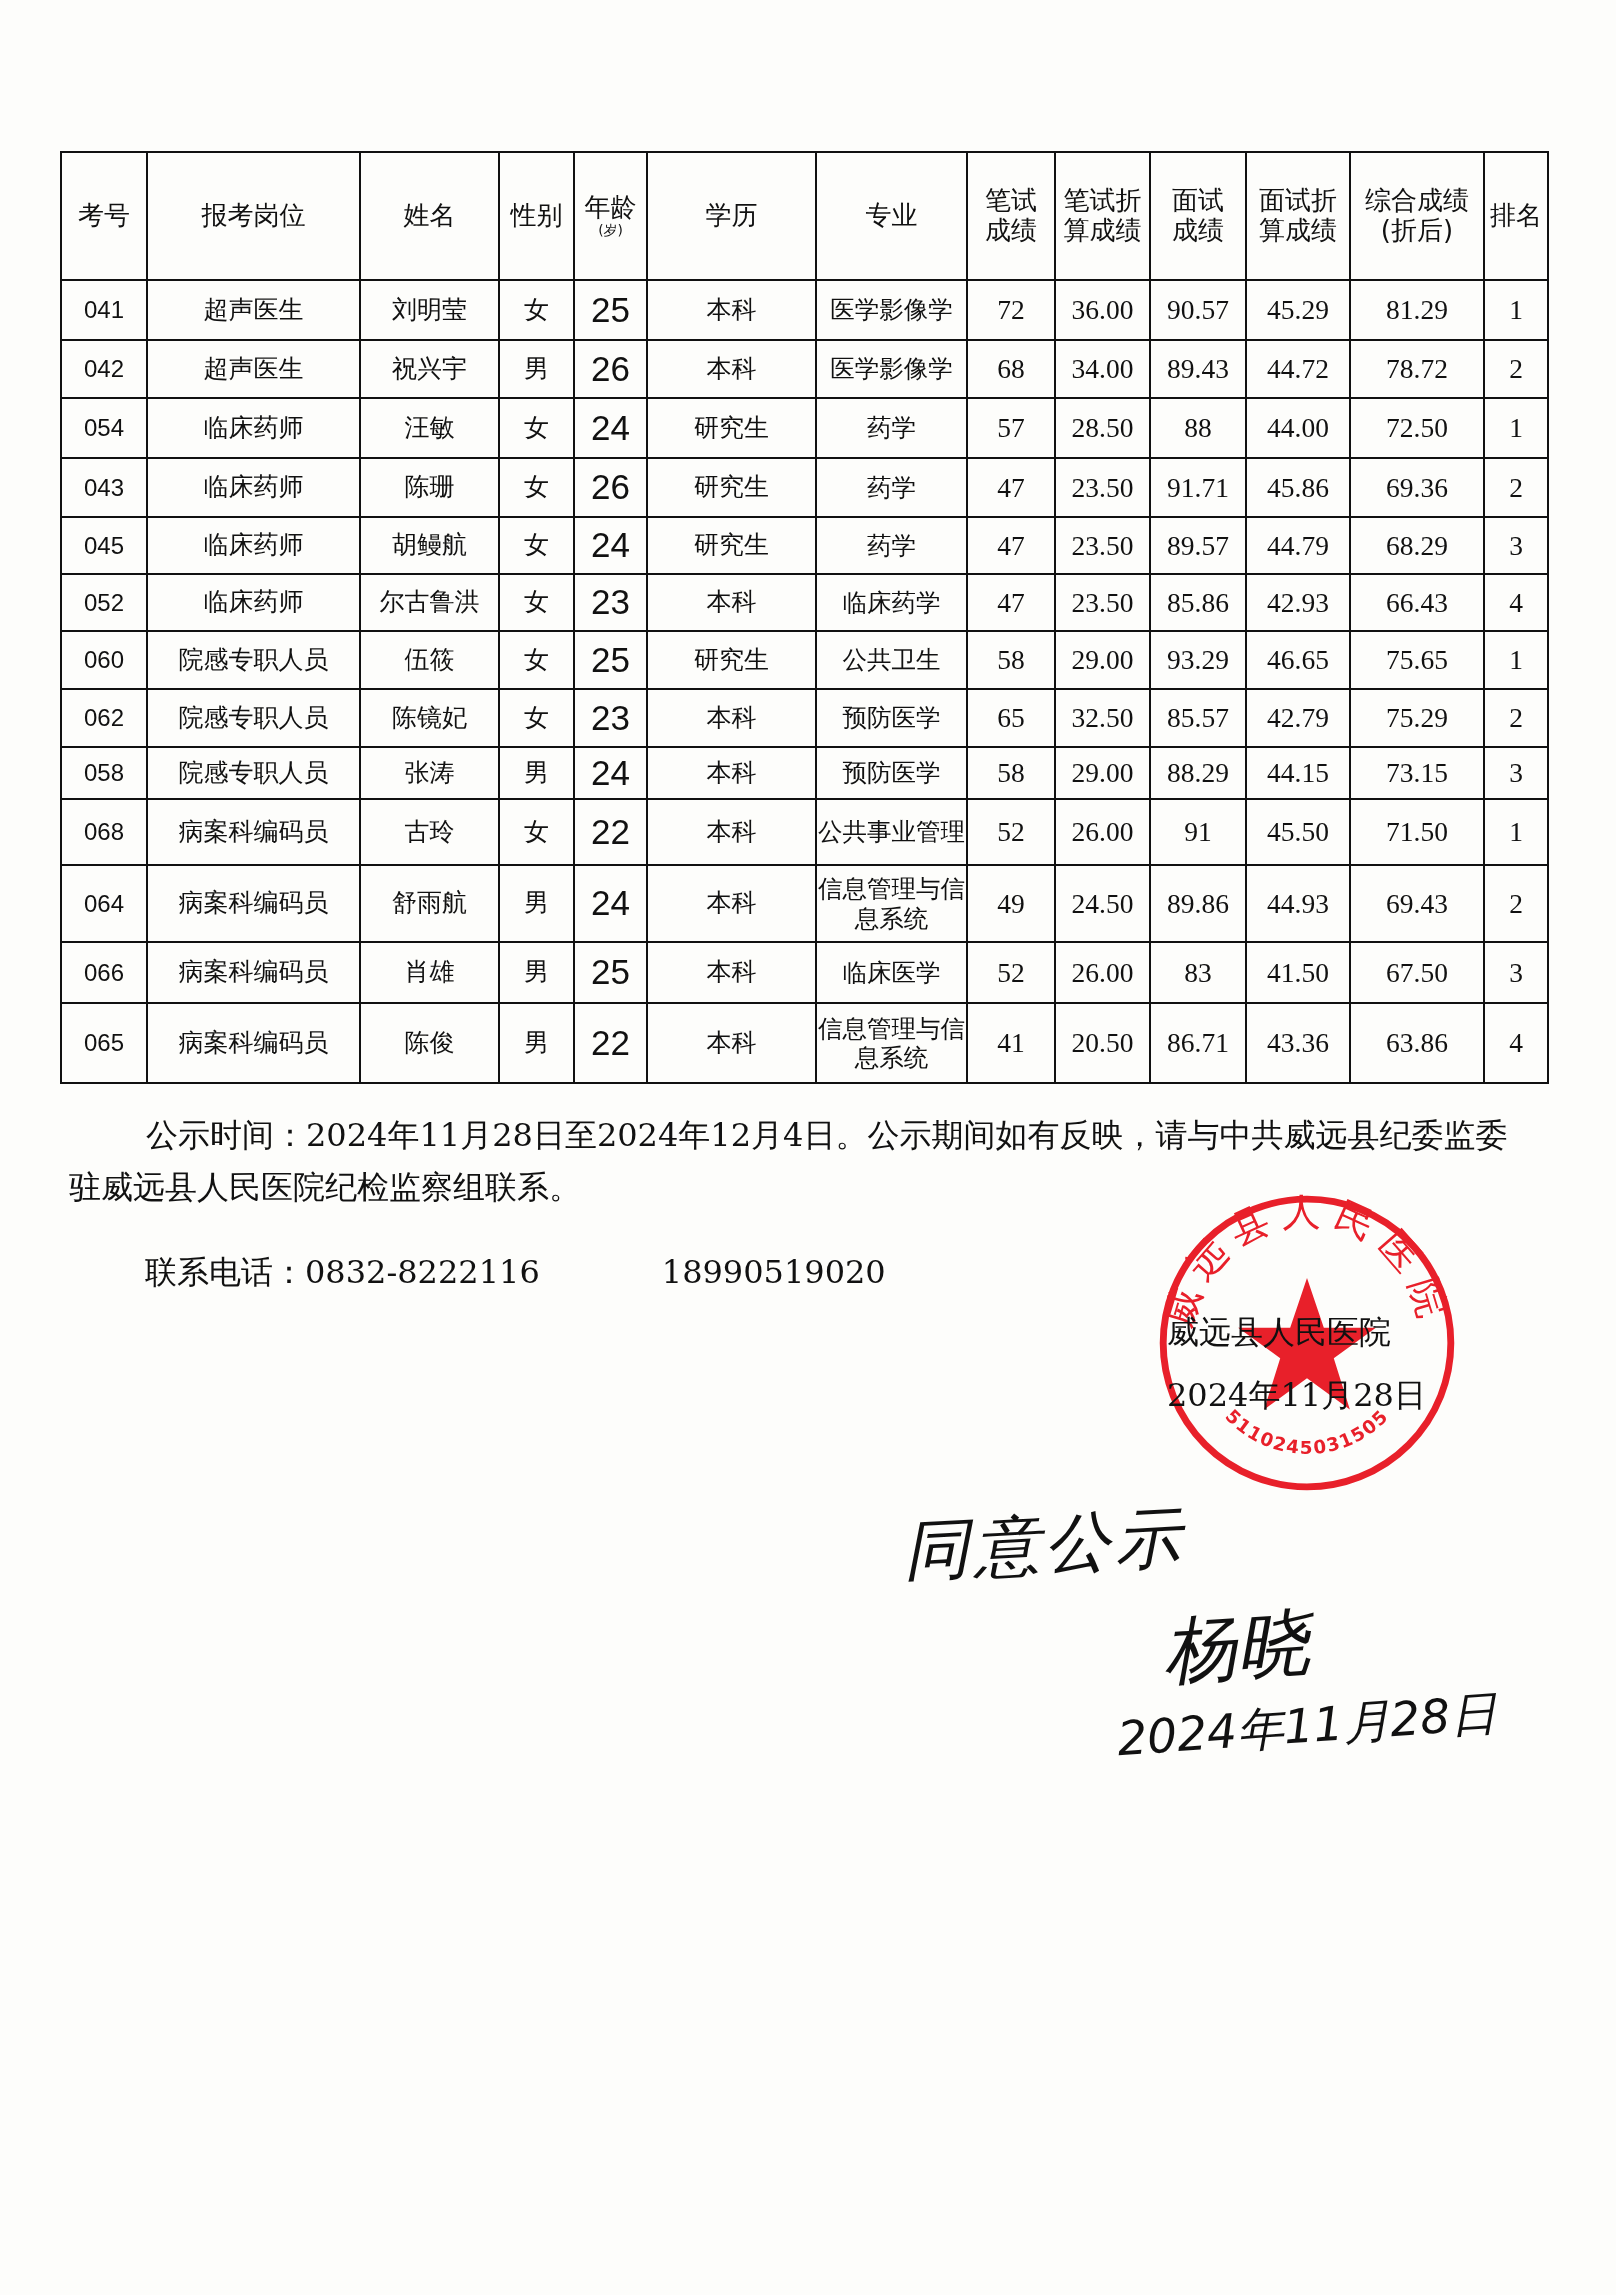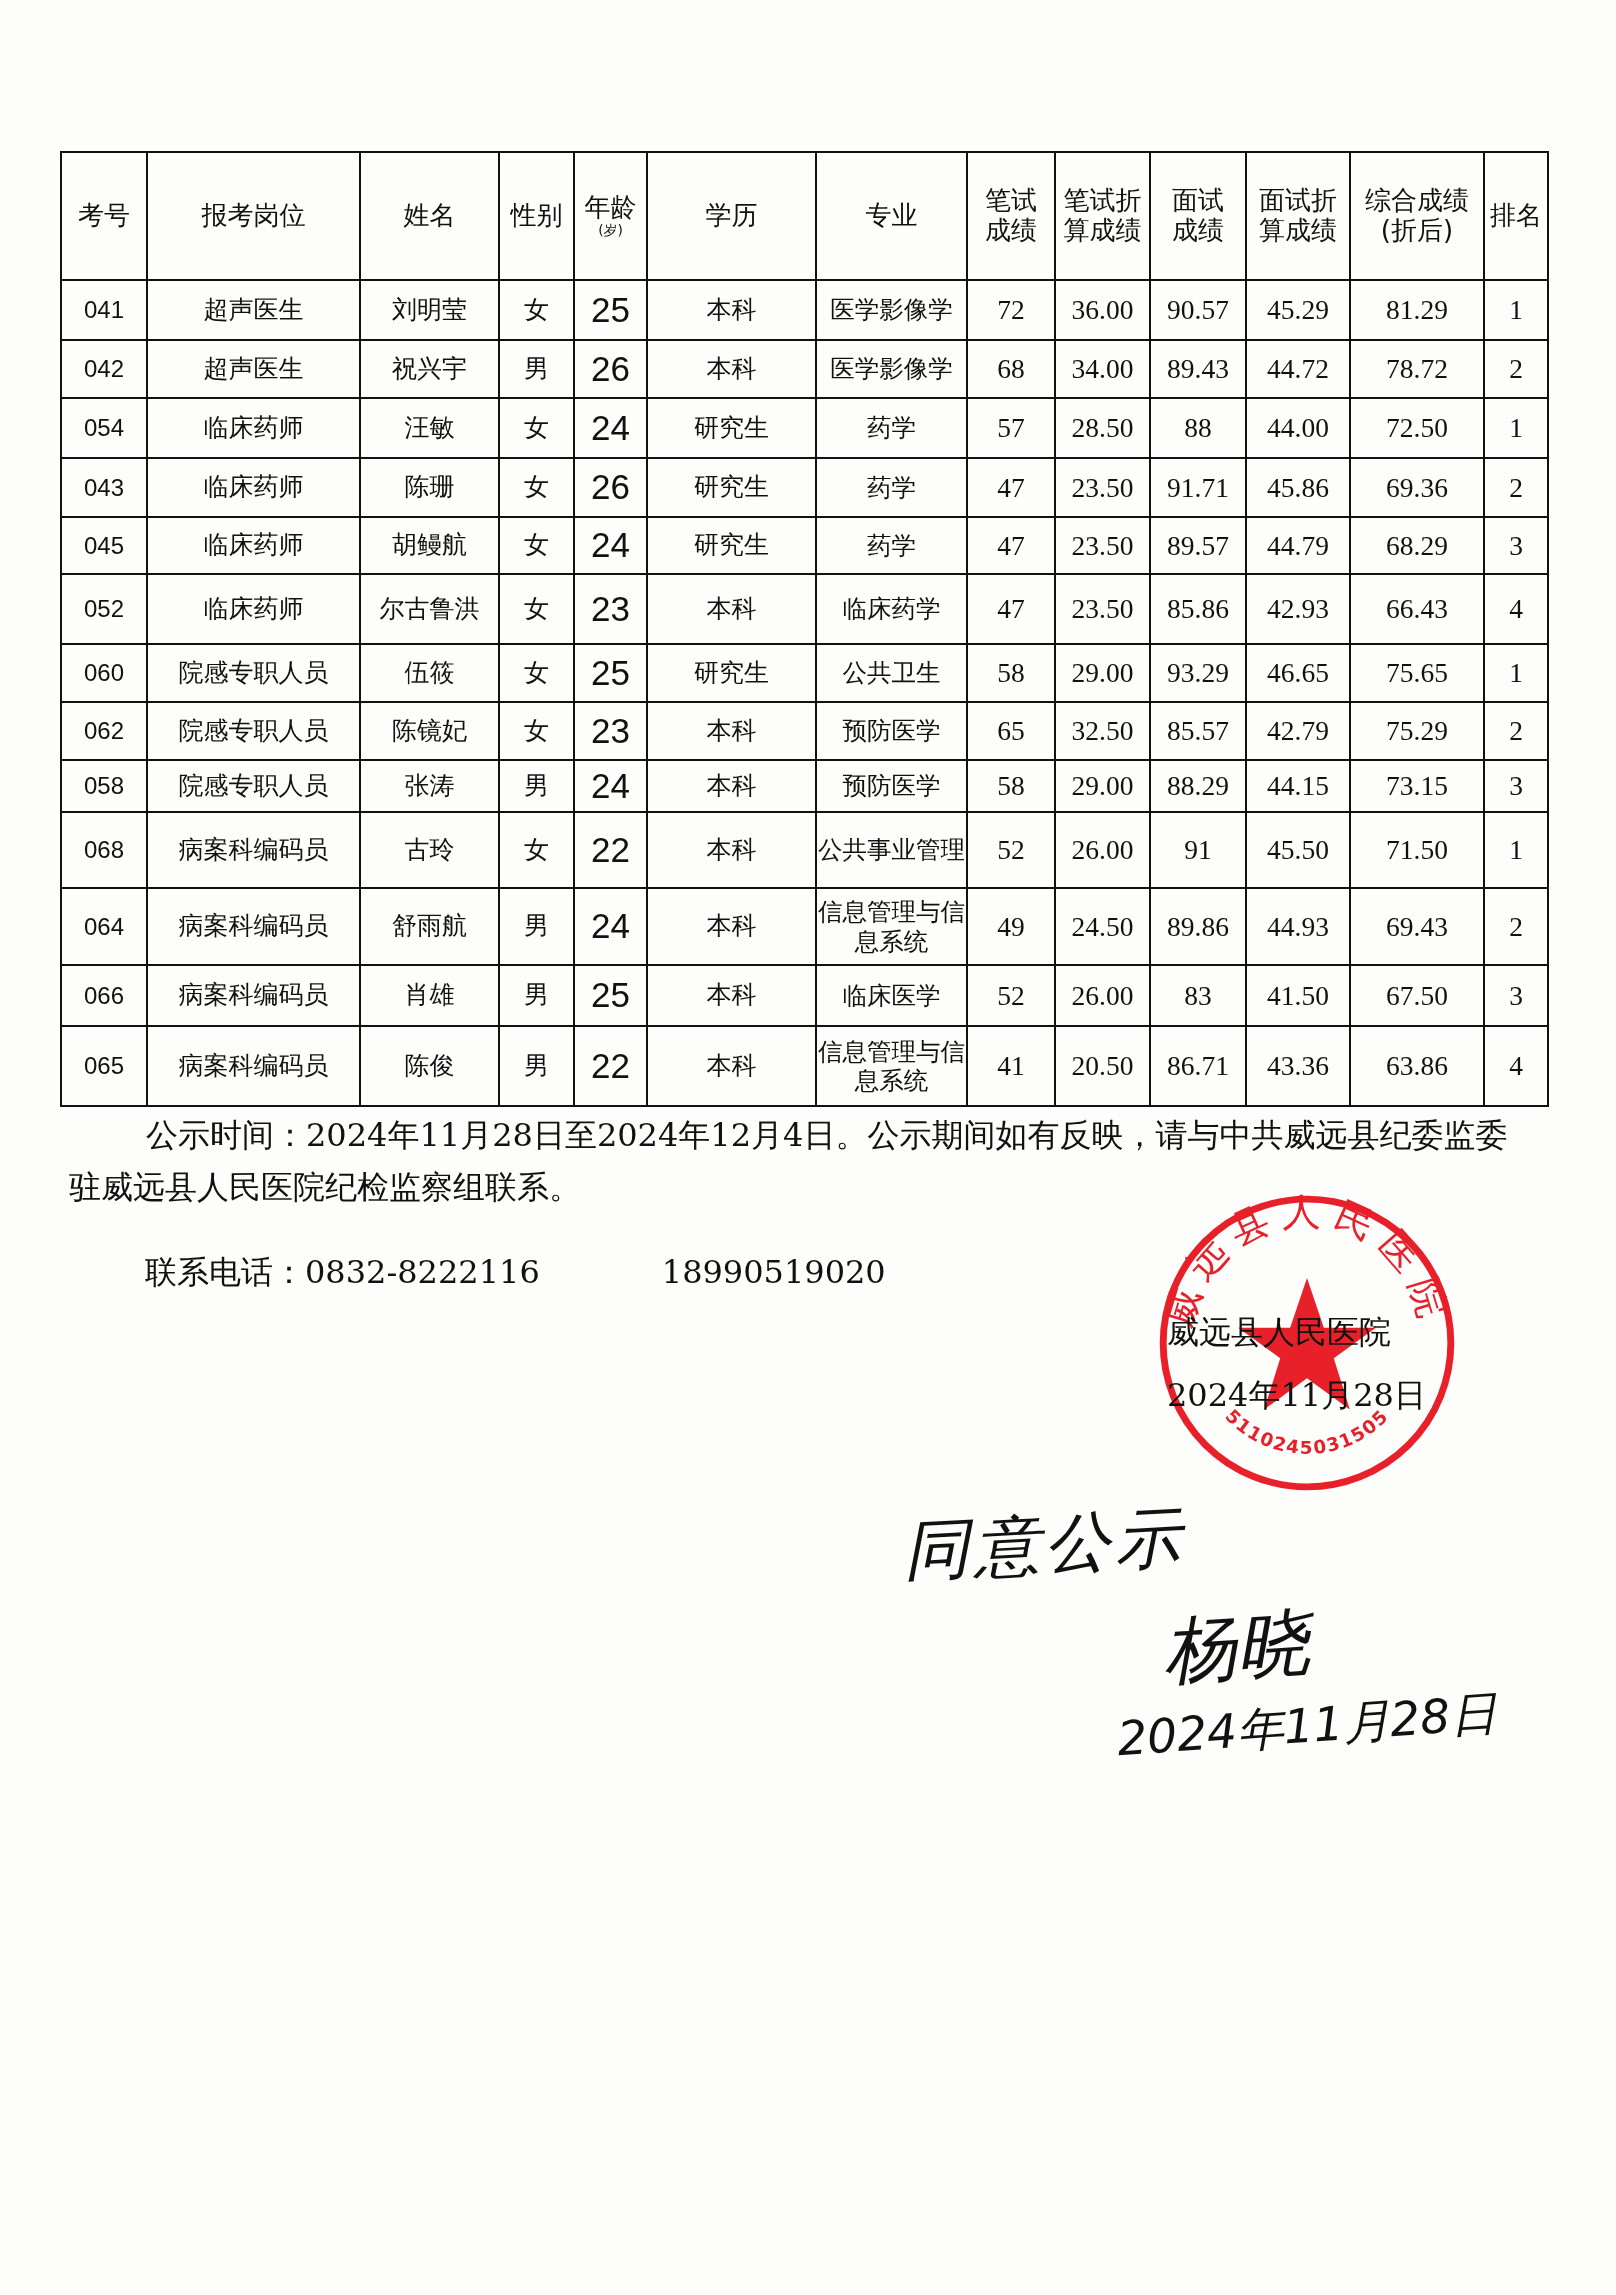--- a/index.html
+++ b/index.html
@@ -137,21 +137,21 @@
     <td class="age">24</td>
     <td>研究生</td>
     <td class="major">药学</td>
     <td class="num">47</td>
     <td class="num">23.50</td>
     <td class="num">89.57</td>
     <td class="num">44.79</td>
     <td class="num">68.29</td>
     <td class="num">3</td>
   </tr>
-      <tr style="height: 70px;">
+      <tr style="height: 57px;">
     <td class="id">052</td>
     <td>临床药师</td>
     <td>尔古鲁洪</td>
     <td>女</td>
     <td class="age">23</td>
     <td>本科</td>
     <td class="major">临床药学</td>
     <td class="num">47</td>
     <td class="num">23.50</td>
     <td class="num">85.86</td>
@@ -197,21 +197,21 @@
     <td class="age">24</td>
     <td>本科</td>
     <td class="major">预防医学</td>
     <td class="num">58</td>
     <td class="num">29.00</td>
     <td class="num">88.29</td>
     <td class="num">44.15</td>
     <td class="num">73.15</td>
     <td class="num">3</td>
   </tr>
-      <tr style="height: 76px;">
+      <tr style="height: 66px;">
     <td class="id">068</td>
     <td>病案科编码员</td>
     <td>古玲</td>
     <td>女</td>
     <td class="age">22</td>
     <td>本科</td>
     <td class="major">公共事业管理</td>
     <td class="num">52</td>
     <td class="num">26.00</td>
     <td class="num">91</td>

